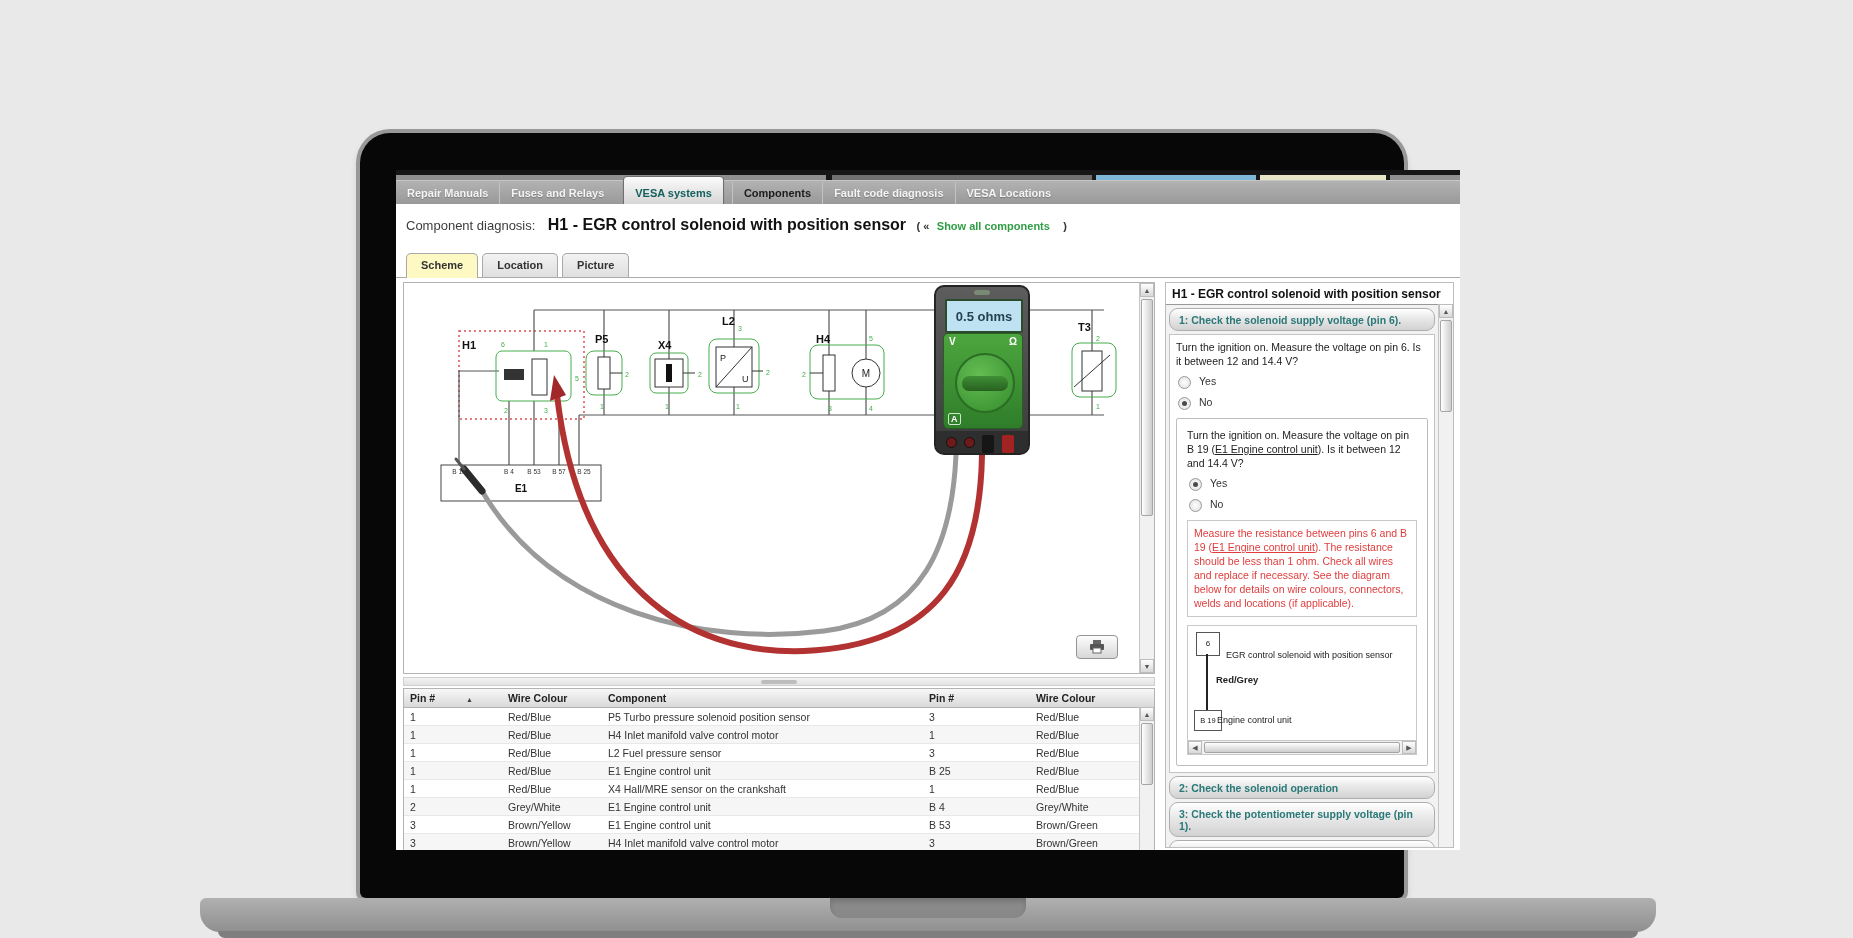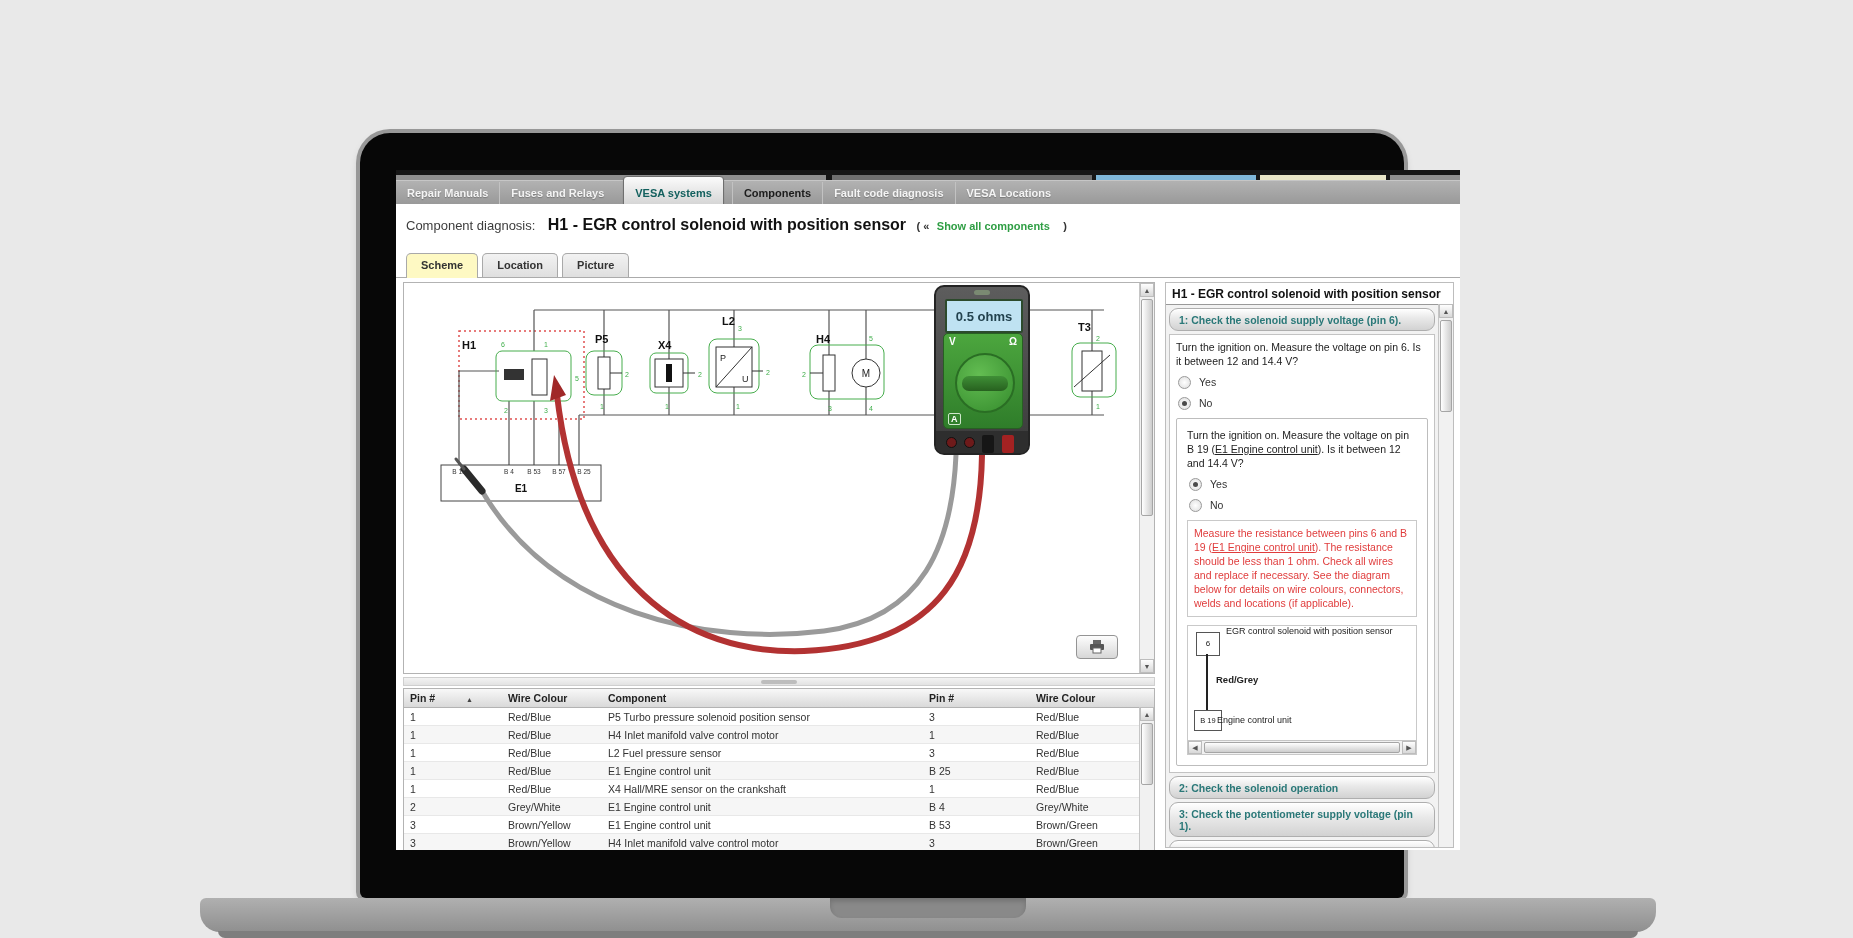--- a/index.html
+++ b/index.html
@@ -124,33 +124,33 @@
   .sort-icon { font-size:7px; color:#444; margin-left:28px; }
   
   .dpanel { position:absolute; left:769px; top:4px; width:289px; height:566px;
     background:#f2f2f2; border:1px solid #bdbdbd; box-sizing:border-box; overflow:hidden; }
   .dpanel-title { font-size:12px; font-weight:bold; color:#111; background:#fff; padding:4px 6px 3px; border-bottom:1px solid #999; }
   .dpanel-body { position:absolute; left:3px; top:22px; width:266px; }
   .step-btn { background:linear-gradient(#ffffff,#e8e8e8 45%,#d2d2d2); border:1px solid #aeaeae; border-radius:9px;
     padding:5px 9px 4px; font-size:10.5px; font-weight:bold; color:#2a7878; margin-top:3px;
     box-shadow:inset 0 1px 0 rgba(255,255,255,.9); cursor:pointer; }
   .step-content { background:#fff; border:1px solid #c3c3c3; margin-top:3px; padding:6px; font-size:10.5px; color:#222; line-height:1.3; }
-  .radio-row { display:flex; align-items:flex-end; margin:7px 0 0 2px; height:14px; cursor:pointer; }
+  .radio-row { display:flex; align-items:center; margin:7px 0 0 2px; height:14px; cursor:pointer; }
   .radio { width:11px; height:11px; border-radius:50%; border:1px solid #9a9a9a; background:radial-gradient(#fff,#dcdcdc); margin-right:8px; position:relative; }
   .radio.checked::after { content:""; position:absolute; left:3px; top:3px; width:5px; height:5px; border-radius:50%; background:#4a4a4a; }
   .radio-label { font-size:10.5px; color:#333; }
   .nested-box { border:1px solid #bdbdbd; border-radius:2px; margin-top:8px; padding:10px; }
   .fail-box { border:1px solid #c9c9c9; border-radius:0; margin-top:8px; padding:6px; color:#e03c3c; line-height:1.32; }
   .u { text-decoration:underline; }
   .wire-diagram { position:relative; border:1px solid #c9c9c9; margin-top:8px; height:128px; background:#fff; }
   .wd-pinbox { position:absolute; border:1px solid #555; background:#fff; display:flex; align-items:center; justify-content:center; color:#222; }
   .wd-top { left:8px; top:6px; width:22px; height:22px; font-size:8px; }
   .wd-bottom { left:6px; top:84px; width:26px; height:19px; font-size:7.5px; }
   .wd-line { position:absolute; left:18px; top:28px; width:2px; height:56px; background:#222; }
-  .wd-toplabel { position:absolute; left:38px; top:0; font-size:9px; color:#222; width:215px; }
+  .wd-toplabel { position:absolute; left:38px; top:24px; font-size:9px; color:#222; width:215px; }
   .wd-colour { position:absolute; left:28px; top:48px; font-size:9.5px; font-weight:bold; color:#222; }
   .wd-bottomlabel { position:absolute; left:29px; top:89px; font-size:9px; color:#222; }
   .wd-scroll { position:absolute; left:0; bottom:0; width:100%; }
   
   text { font-family:"Liberation Sans", sans-serif; }
 </style>
 </head>
 <body>
 
 <div class="lid">

